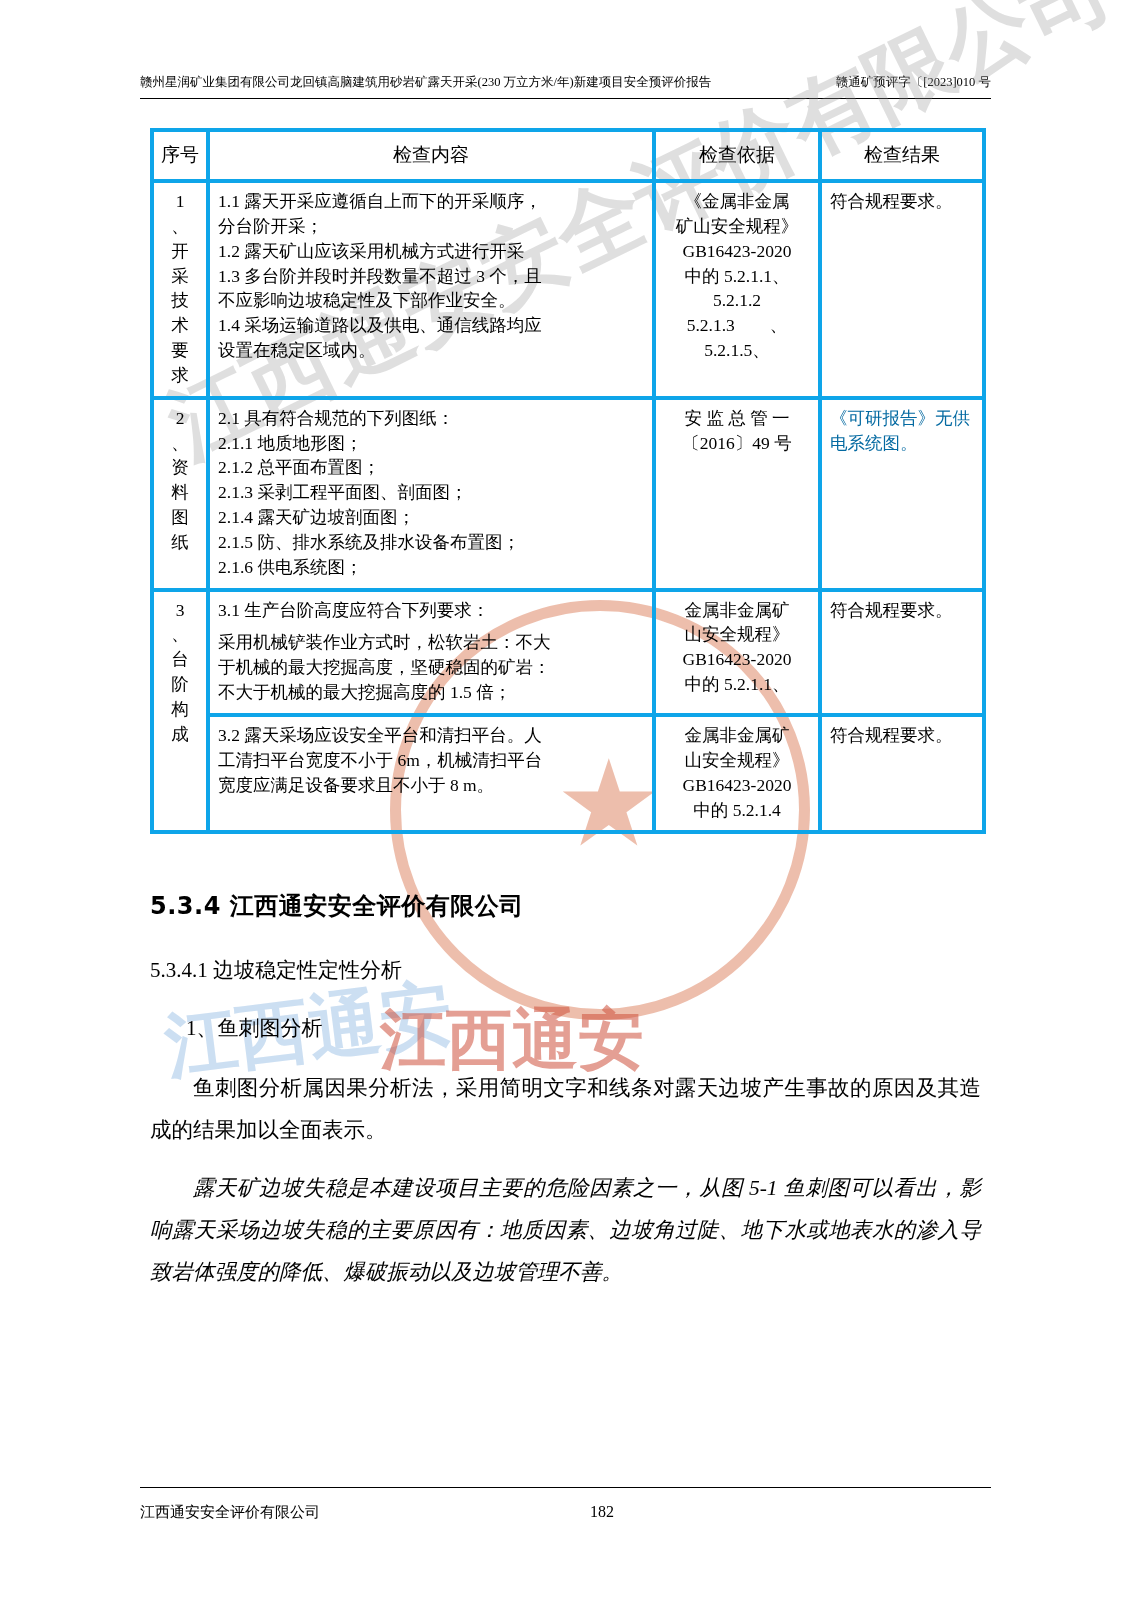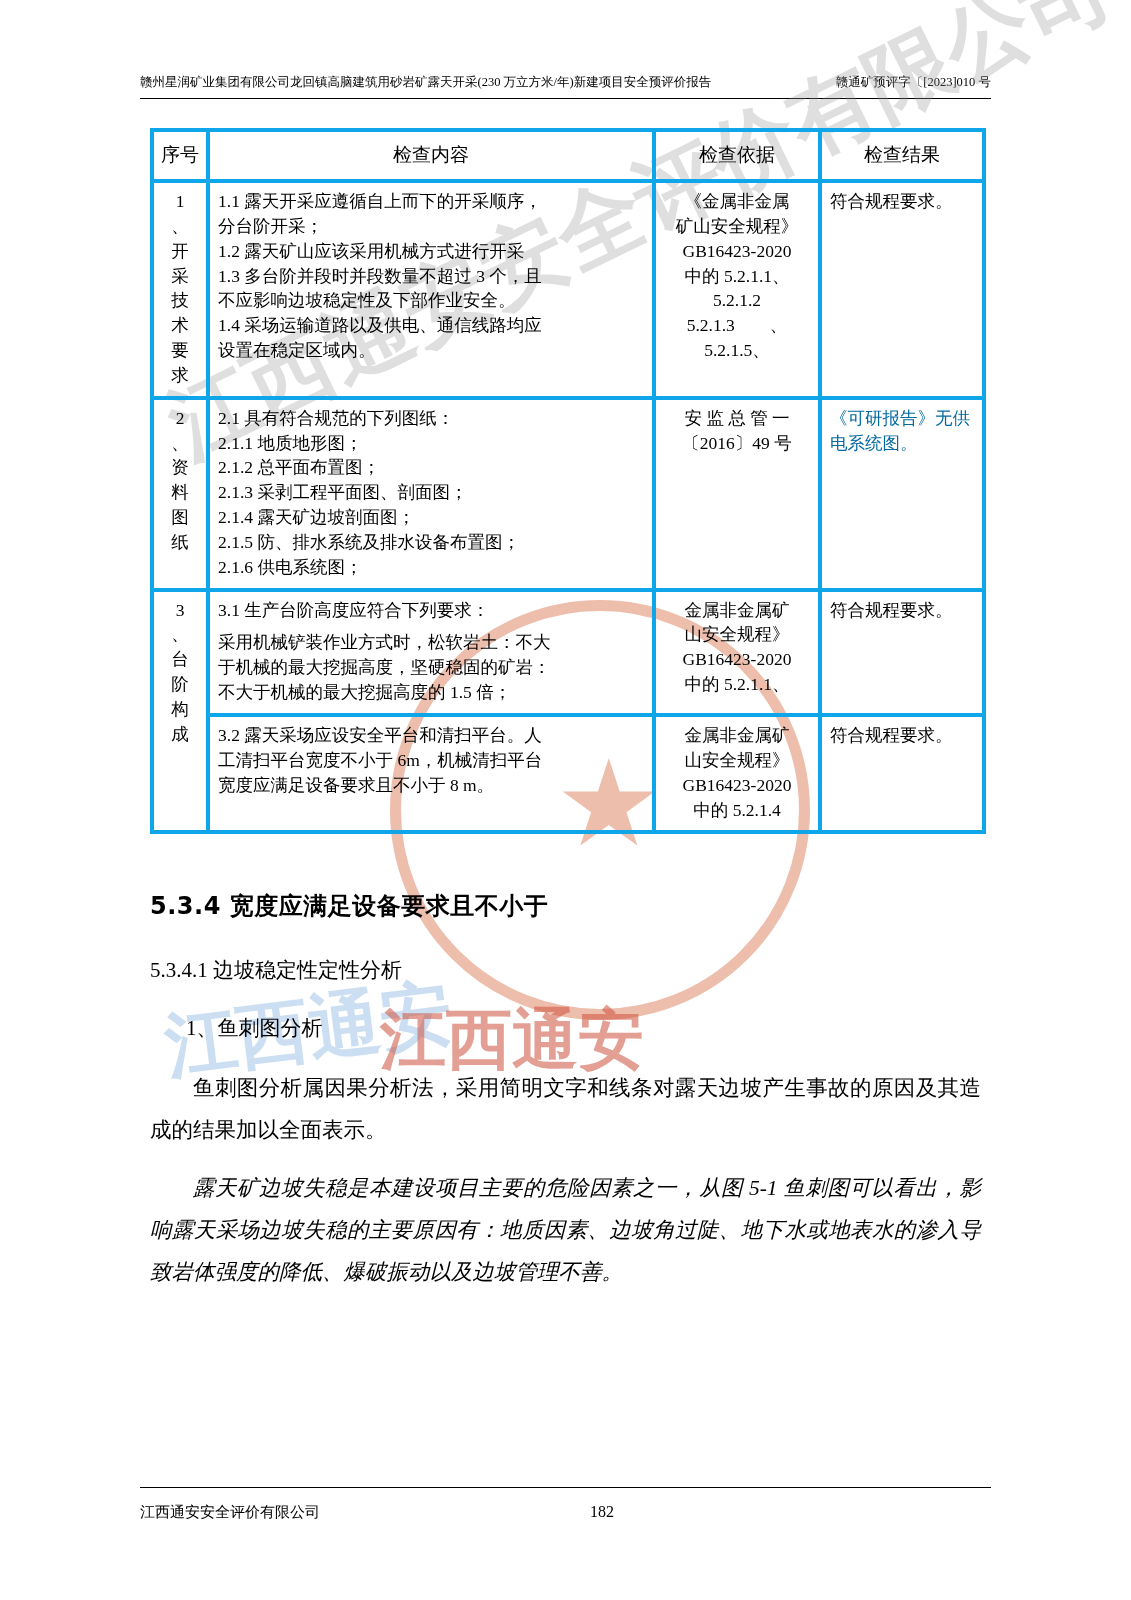--- a/index.html
+++ b/index.html
@@ -339,21 +339,21 @@
             <span class="ln">GB16423-2020</span>
             <span class="ln">中的 5.2.1.4</span>
           </td>
           <td class="result">符合规程要求。</td>
         </tr>
       </tbody>
     </table>
   </div>
 
   <div class="body-text">
-    <h3 class="sec">5.3.4 宽度应满足设备要求且不小于</h3>
+    <h3 class="sec">5.3.4 江西通安安全评价有限公司</h3>
     <div class="sub">5.3.4.1 边坡稳定性定性分析</div>
     <div class="item1">1、鱼刺图分析</div>
     <p class="para">鱼刺图分析属因果分析法，采用简明文字和线条对露天边坡产生事故的原因及其造成的结果加以全面表示。</p>
     <p class="para2">露天矿边坡失稳是本建设项目主要的危险因素之一，从图 5-1 鱼刺图可以看出，影响露天采场边坡失稳的主要原因有：地质因素、边坡角过陡、地下水或地表水的渗入导致岩体强度的降低、爆破振动以及边坡管理不善。</p>
   </div>
 
   <div class="footer-rule"></div>
   <div class="footer">
     <div class="footer-inner">
       <div class="footer-company">江西通安安全评价有限公司</div>

